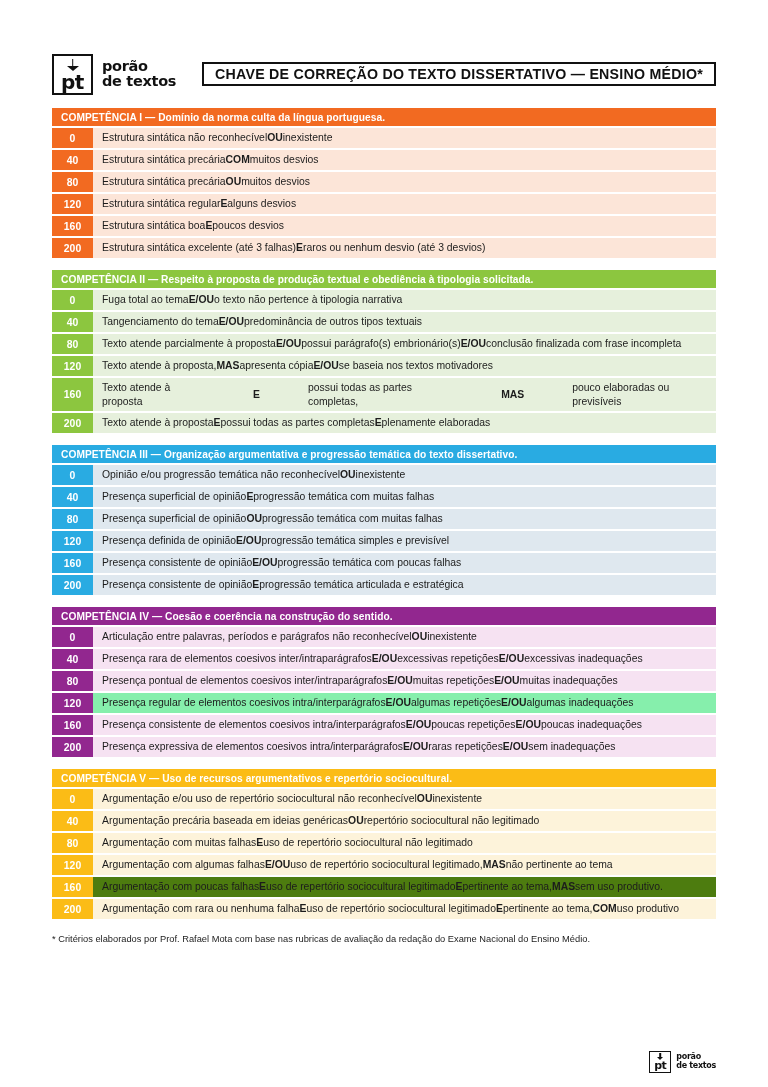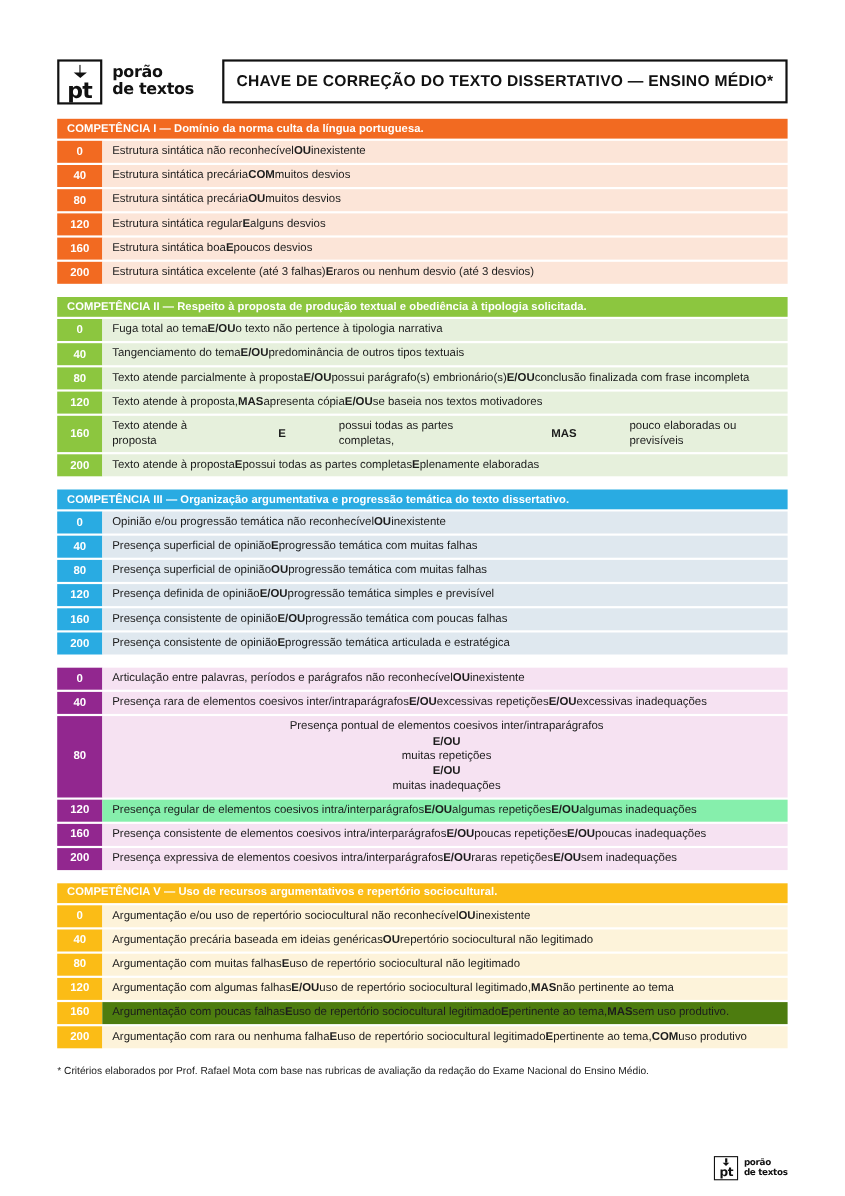--- a/index.html
+++ b/index.html
@@ -85,21 +85,21 @@
     font-weight: bold;
     font-size: 14.5px;
     line-height: 15.5px;
     color: #111;
     letter-spacing: -0.3px;
   }
   .title-box {
     flex: 1 1 auto;
     margin-left: 10px;
     border: 2.5px solid #111;
-    height: 40px;
+    height: 24px;
     display: flex;
     align-items: center;
     justify-content: center;
     box-sizing: border-box;
     background: #fff;
   }
   .title-box .title-text {
     font-size: 14.2px;
     font-weight: bold;
     letter-spacing: 0.25px;
@@ -288,32 +288,33 @@
             <div class="badge" style="background: rgb(41, 171, 226);">160</div>
             <div class="desc" style="background: rgb(223, 232, 239);">Presença consistente de opinião <b>E/OU</b> progressão temática com poucas falhas</div>
           </div>
           <div class="row">
             <div class="badge" style="background: rgb(41, 171, 226);">200</div>
             <div class="desc" style="background: rgb(223, 232, 239);">Presença consistente de opinião <b>E</b> progressão temática articulada e estratégica</div>
           </div>
         </div>
       </div>
       <div class="section">
+        <div class="section-header" style="background: rgb(146, 39, 143);">COMPETÊNCIA IV — Coesão e coerência na construção do sentido.</div>
         <div class="rows">
           <div class="row">
             <div class="badge" style="background: rgb(146, 39, 143);">0</div>
             <div class="desc" style="background: rgb(246, 226, 242);">Articulação entre palavras, períodos e parágrafos não reconhecível <b>OU</b> inexistente</div>
           </div>
           <div class="row">
             <div class="badge" style="background: rgb(146, 39, 143);">40</div>
             <div class="desc" style="background: rgb(246, 226, 242);">Presença rara de elementos coesivos inter/intraparágrafos <b>E/OU</b> excessivas repetições <b>E/OU</b> excessivas inadequações</div>
           </div>
           <div class="row">
             <div class="badge" style="background: rgb(146, 39, 143);">80</div>
-            <div class="desc" style="background: rgb(246, 226, 242); flex-direction: column;">Presença pontual de elementos coesivos inter/intraparágrafos <b>E/OU</b> muitas repetições <b>E/OU</b> muitas inadequações</div>
+            <div class="desc" style="background: rgb(246, 226, 242);">Presença pontual de elementos coesivos inter/intraparágrafos <b>E/OU</b> muitas repetições <b>E/OU</b> muitas inadequações</div>
           </div>
           <div class="row">
             <div class="badge" style="background: rgb(146, 39, 143);">120</div>
             <div class="desc" style="background: #86efac;">Presença regular de elementos coesivos intra/interparágrafos <b>E/OU</b> algumas repetições <b>E/OU</b> algumas inadequações</div>
           </div>
           <div class="row">
             <div class="badge" style="background: rgb(146, 39, 143);">160</div>
             <div class="desc" style="background: rgb(246, 226, 242);">Presença consistente de elementos coesivos intra/interparágrafos <b>E/OU</b> poucas repetições <b>E/OU</b> poucas inadequações</div>
           </div>
           <div class="row">

